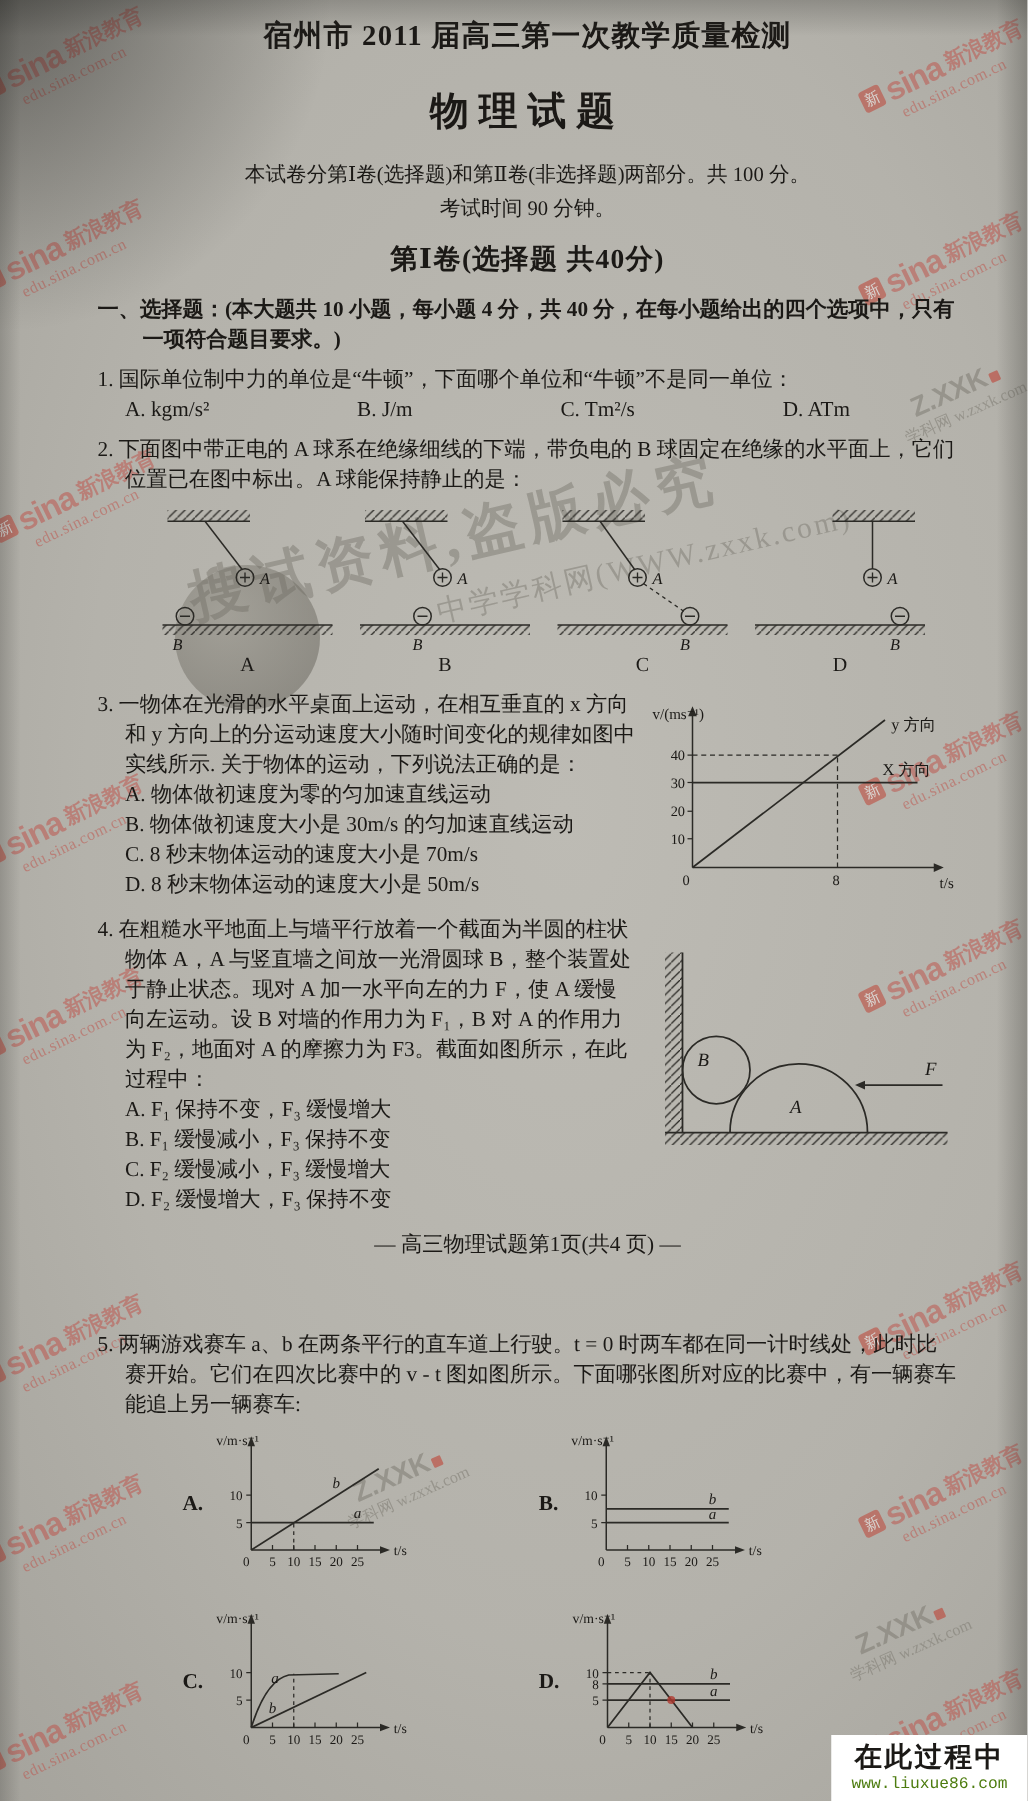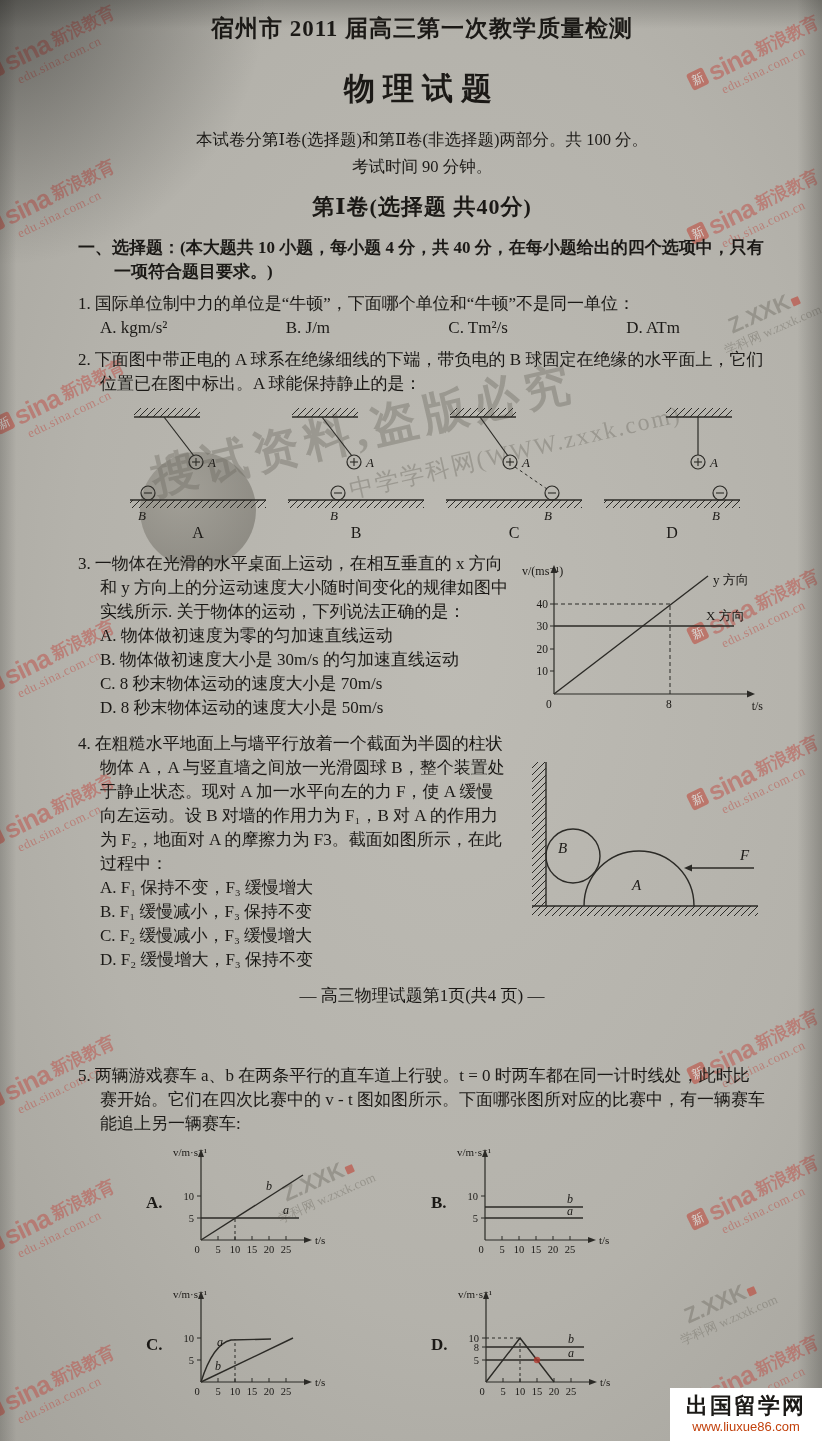--- a/index.html
+++ b/index.html
@@ -64,21 +64,21 @@
     background:radial-gradient(circle at 35% 35%, #8a877d, #4e4b43);opacity:.45}
 
   .vignette{position:absolute;inset:0;z-index:4;pointer-events:none;background:
     radial-gradient(circle at 0% 0%, rgba(30,30,28,.5), transparent 16%),
     linear-gradient(to left, rgba(50,50,46,.3), transparent 3%),
     linear-gradient(to right, rgba(45,45,42,.22), transparent 2%),
     linear-gradient(to bottom, rgba(50,50,46,.28), transparent 2%)}
 
   .brand{position:absolute;right:0;bottom:0;z-index:5;background:#ffffff;padding:5px 16px 7px;text-align:center}
   .brand-name{font-size:22px;font-weight:bold;letter-spacing:2px;line-height:26px}
-  .brand-url{font-size:13px;font-family:Liberation Sans, sans-serif;color:#c2410c}
+  .brand-url{font-size:13px;font-family:Liberation Mono, monospace;color:#4d7c0f}
 </style>
 </head>
 <body>
 
 <div class="wm-sina" style="left:-18px;top:28px">
   <div class="wm-top">
       <span class="wm-stamp">新</span>
       <span class="wm-word">sina</span>
       <span class="wm-cn">新浪教育</span>
     </div>
@@ -544,15 +544,15 @@
         <circle cx="85" cy="74" r="3.2" fill="#b03a30" opacity="0.8"></circle>
       </svg>
     </div>
   </div>
 
 </div>
 
 <div class="vignette"></div>
 
 <div class="brand">
-  <div class="brand-name">出国留学网</div>
+  <div class="brand-name">在此过程中</div>
   <div class="brand-url">www.liuxue86.com</div>
 </div>
 
 </body></html>

